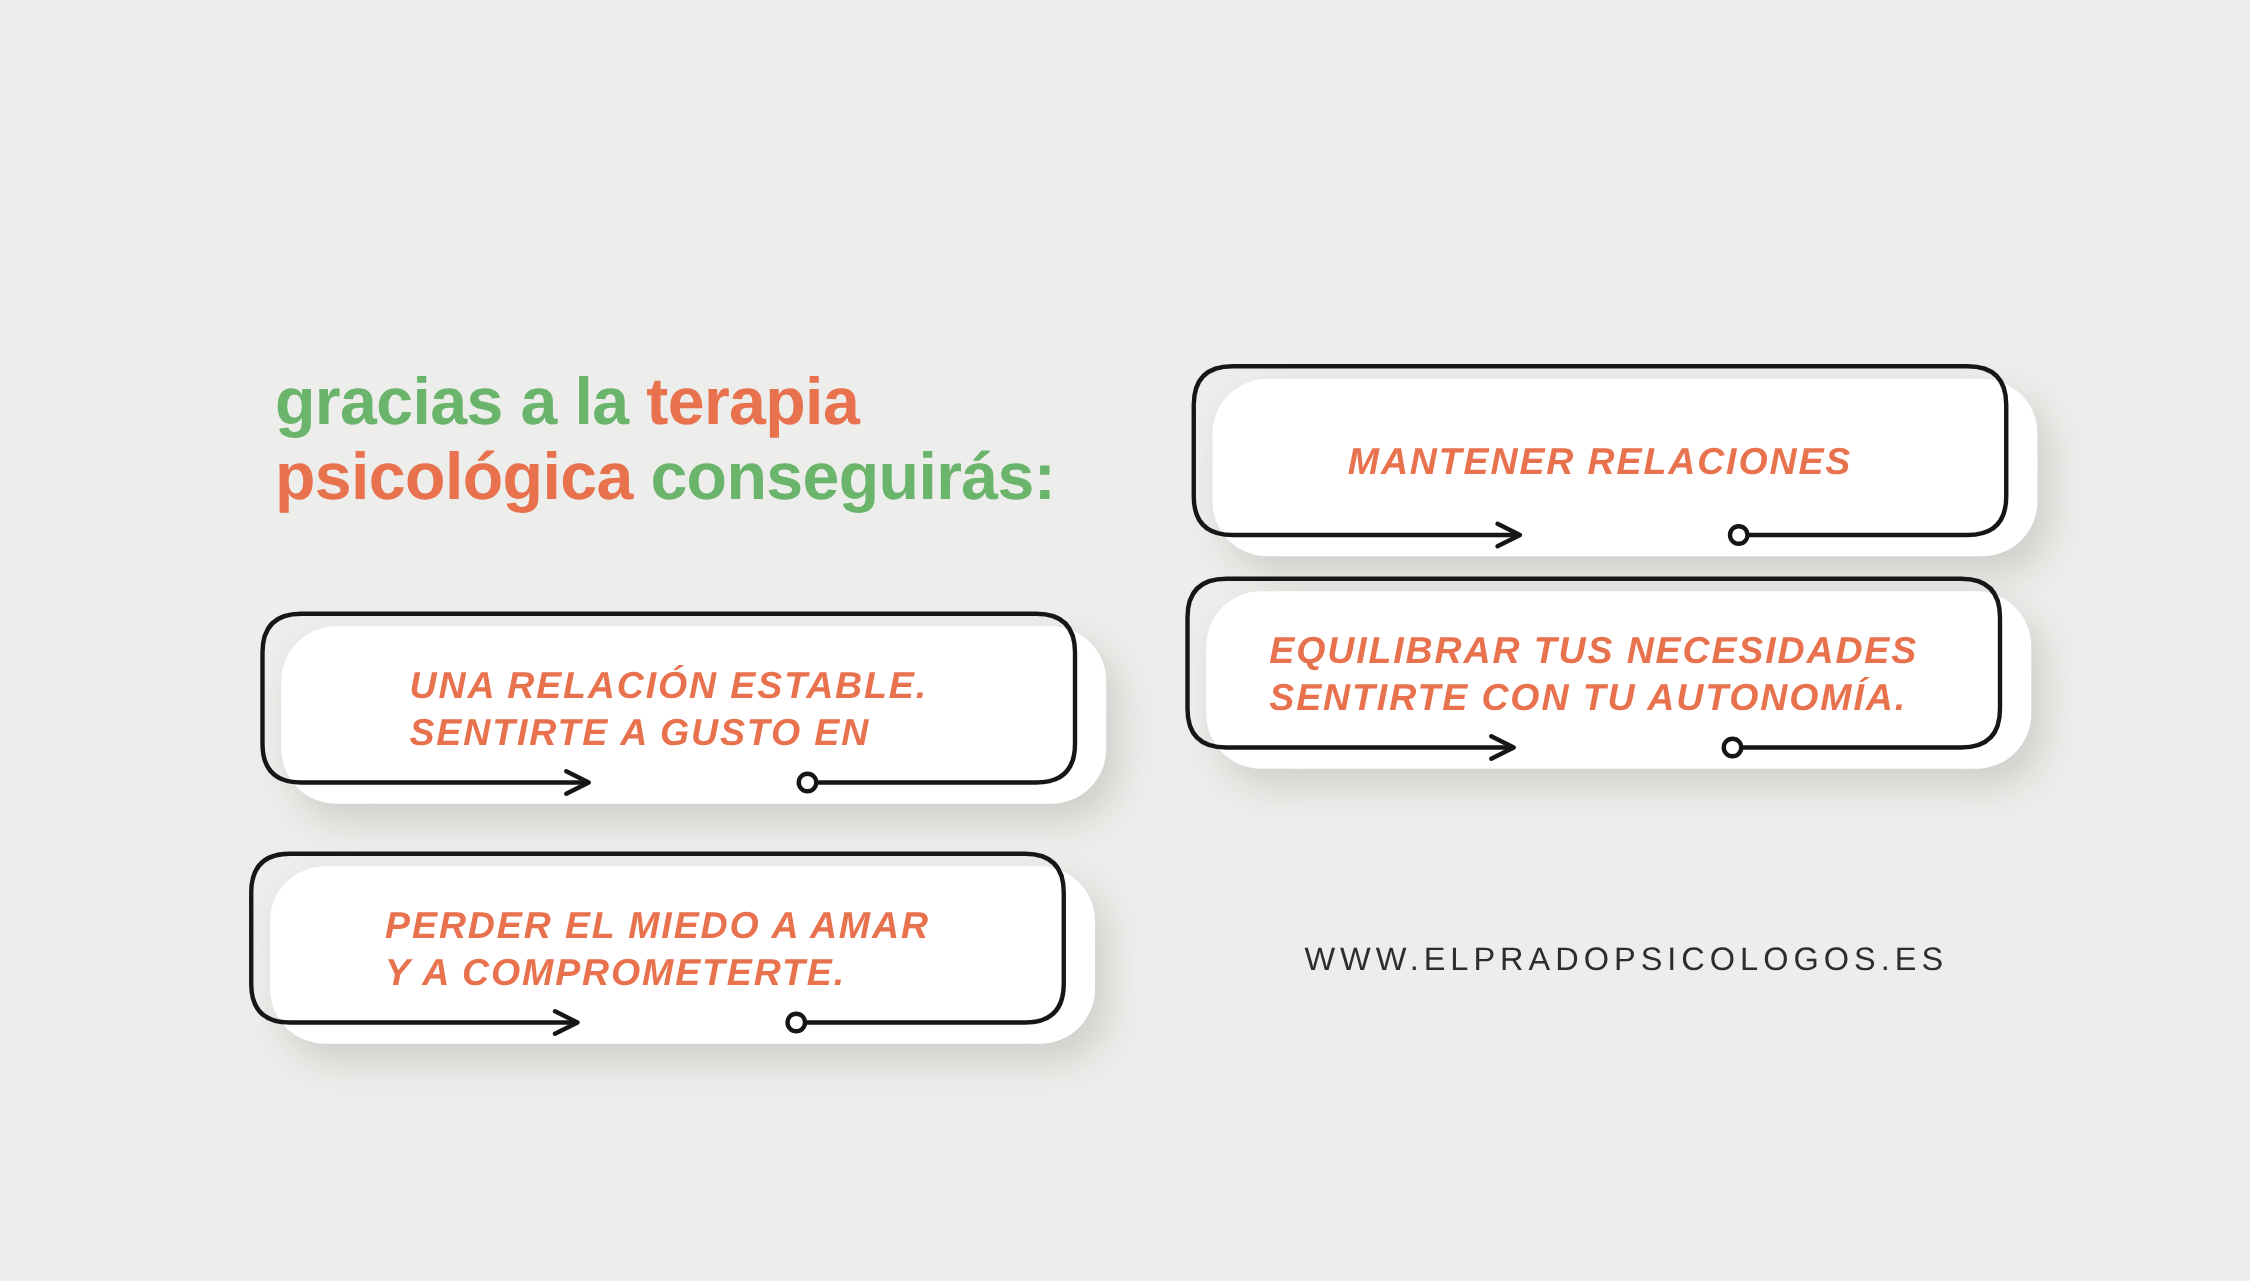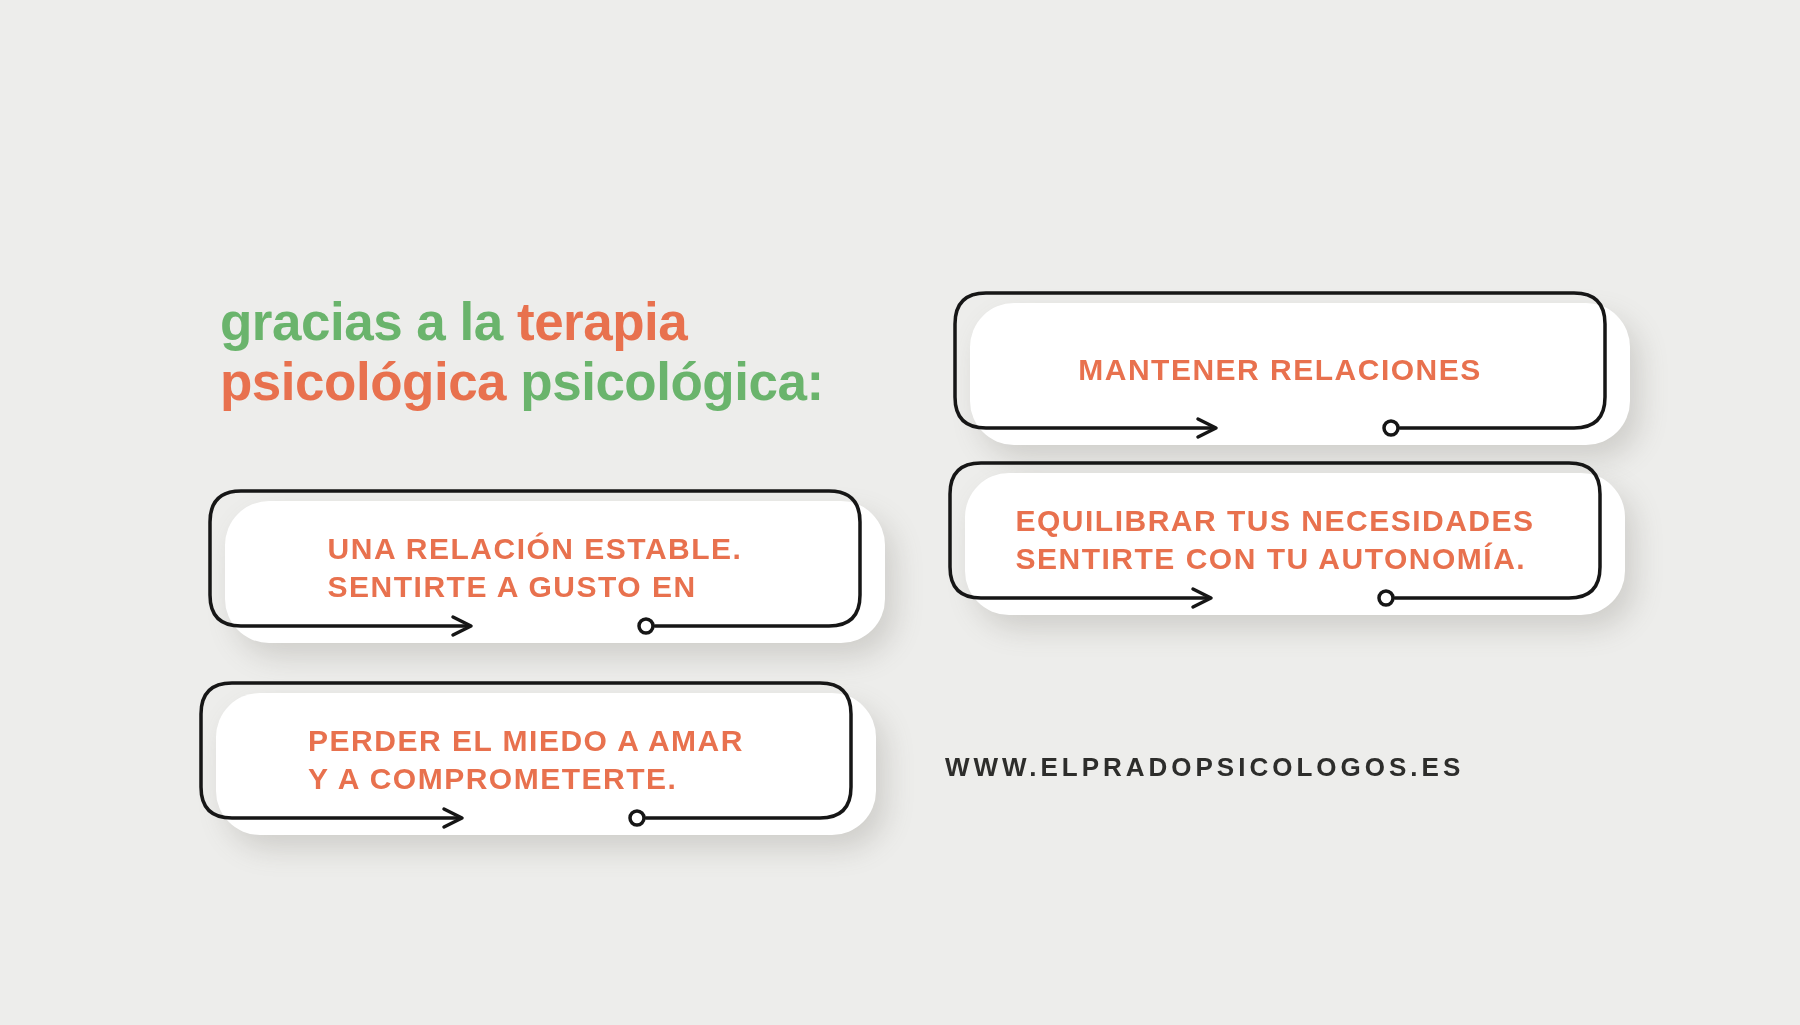--- a/index.html
+++ b/index.html
@@ -88,44 +88,45 @@
     justify-content: center;
   }
   .card-text-block { text-align: left; }
   .card-line {
     color: var(--orange);
     font-size: 30px;
     font-weight: bold;
     letter-spacing: 1.5px;
     line-height: 38px;
     white-space: nowrap;
+    font-style: italic;
   }
 
   
   .website {
     position: absolute;
-    left: 945px;
+    left: 971px;
     top: 752px;
     width: 660px;
-    text-align: left;
+    text-align: center;
     color: var(--website);
     font-size: 26px;
-    font-weight: 700;
+    font-weight: 400;
     letter-spacing: 4px;
     white-space: nowrap;
   }
 </style>
 </head>
 <body>
 
 <div class="poster">
 
   <div class="title">
     <div class="title-line"><span class="c-green">gracias a la </span><span class="c-orange">terapia</span></div>
-    <div class="title-line"><span class="c-orange">psicológica </span><span class="c-green">psicológica:</span></div>
+    <div class="title-line"><span class="c-orange">psicológica </span><span class="c-green">conseguirás:</span></div>
   </div>
 
   <div class="card card-1">
     <div class="card-fill"></div>
     <svg class="card-outline" viewBox="0 0 660 152">
       <path d="M 262 140 L 36 140 Q 5 140 5 109 L 5 36 Q 5 5 36 5 L 624 5 Q 655 5 655 36 L 655 109 Q 655 140 624 140 L 450 140"></path>
       <path d="M 248 131 L 266 140 L 248 149"></path>
       <circle cx="441" cy="140" r="7"></circle>
     </svg>
     <div class="card-text">

